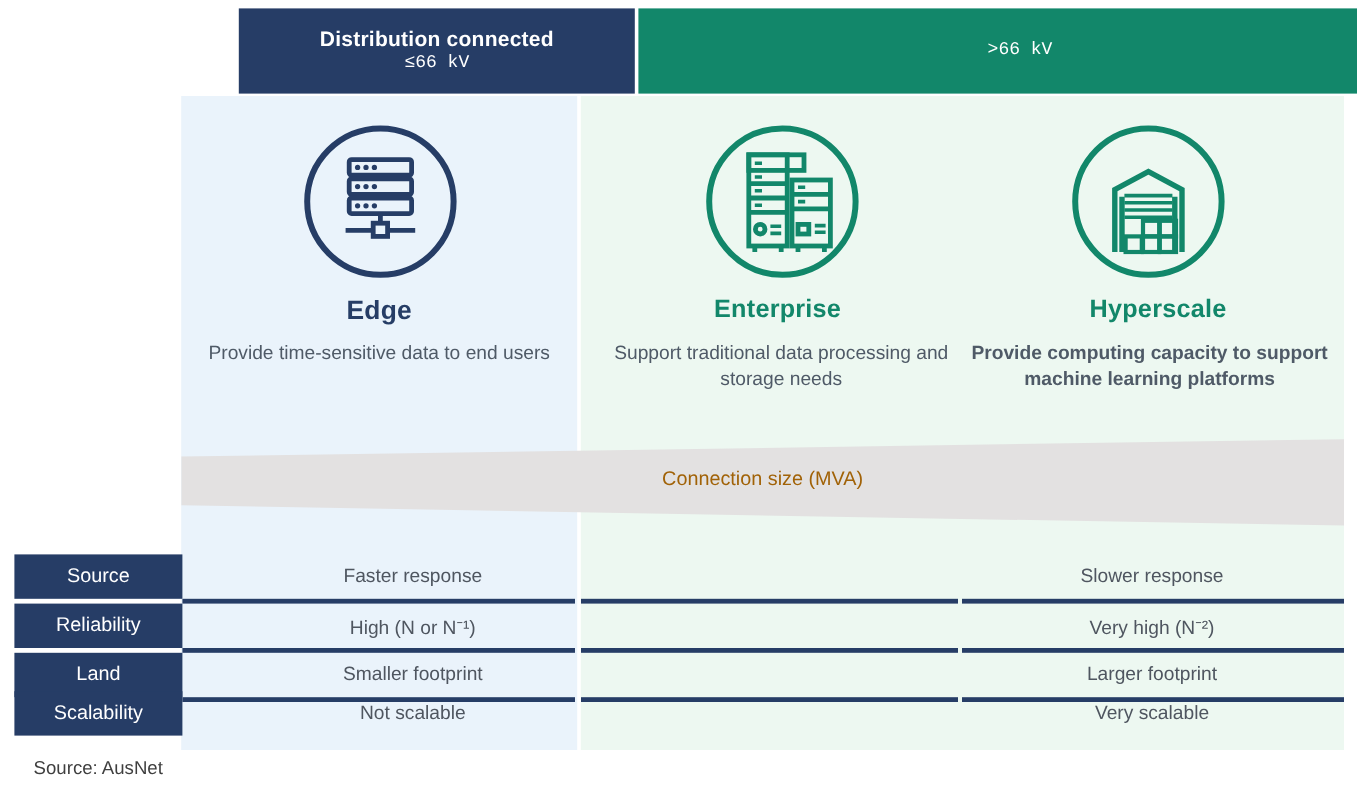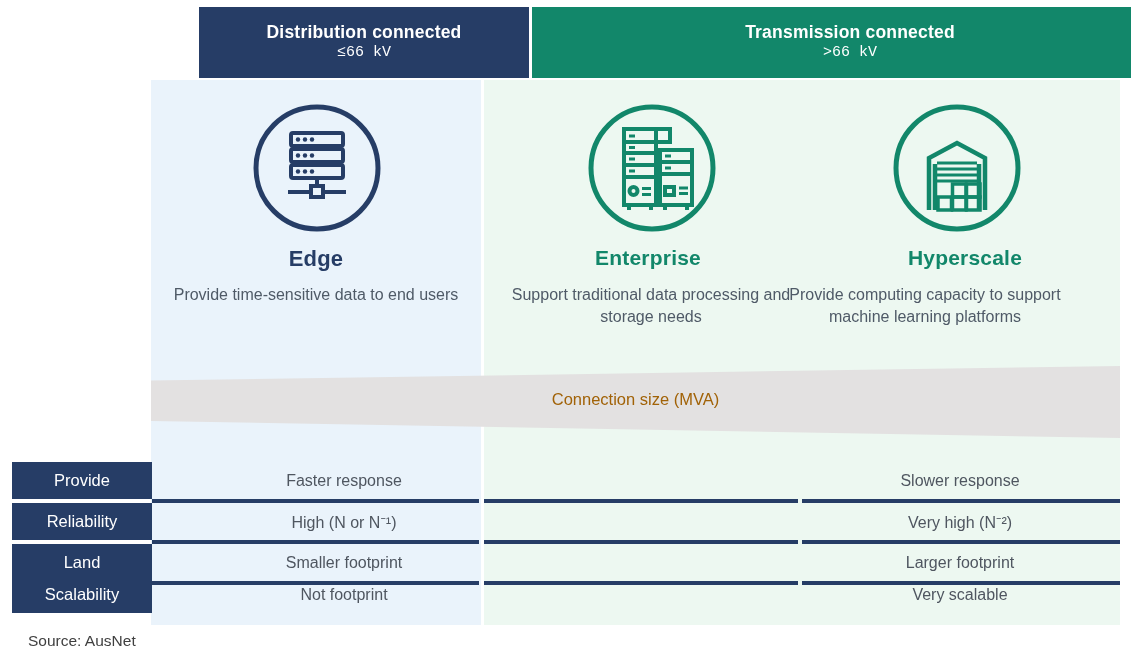--- a/index.html
+++ b/index.html
@@ -23,21 +23,21 @@
   .icon-wrap{width:132px;height:132px;top:102px;}
 
   
   .col-title{top:246px;text-align:center;font-weight:bold;font-size:21px;letter-spacing:.2px;}
   .title-edge{left:151px;width:330px;color:#263D66;font-size:22px;}
   .title-ent{left:483px;width:330px;color:#12876A;}
   .title-hyp{left:800px;width:330px;color:#12876A;}
   .col-desc{top:284px;text-align:center;font-size:16px;line-height:22px;color:#4F5A67;}
   .desc-edge{left:161px;width:310px;}
   .desc-ent{left:488px;width:326px;}
-  .desc-hyp{left:772px;width:306px;}
+  .desc-hyp{left:805px;width:306px;font-weight:bold;}
 
   
   .wedge-svg{left:151px;top:362px;width:969px;height:78px;}
   .wedge-label{left:151px;top:390px;width:969px;text-align:center;
                font-size:16.5px;color:#a16207;}
 
   
   .row{left:0;width:1131px;height:37px;}
   .row-label{position:absolute;left:12px;top:0;width:140px;height:37px;background:#263D66;
              color:#ffffff;font-size:16.5px;display:flex;align-items:center;justify-content:center;}
@@ -58,21 +58,20 @@
 <div class="canvas">
 
   <div class="abs colbg-left"></div>
   <div class="abs colbg-right"></div>
 
   <div class="abs hdr hdr-dist">
     <div class="hdr-title">Distribution connected</div>
     <div class="hdr-sub">≤66 kV</div>
   </div>
   <div class="abs hdr hdr-trans">
-    <div class="hdr-title">Transmission connected</div>
     <div class="hdr-sub">&gt;66 kV</div>
   </div>
 
   <div class="abs icon-wrap" style="left:251px;">
     <svg width="132" height="132" viewBox="0 0 132 132">
       <circle cx="66" cy="66" r="61" fill="none" stroke="#263D66" stroke-width="5"></circle>
       <g stroke="#263D66" stroke-width="4" fill="none">
         <rect x="40" y="31" width="52" height="13" rx="2"></rect>
         <rect x="40" y="47" width="52" height="13" rx="2"></rect>
         <rect x="40" y="63" width="52" height="13" rx="2"></rect>
@@ -159,21 +158,21 @@
   <div class="abs col-title title-hyp">Hyperscale</div>
   <div class="abs col-desc desc-ent">Support traditional data processing and storage needs</div>
   <div class="abs col-desc desc-hyp">Provide computing capacity to support machine learning platforms</div>
 
   <svg class="abs wedge-svg" width="969" height="78" viewBox="0 0 969 78" preserveAspectRatio="none">
     <polygon points="0,18.5 969,4 969,76 0,59" fill="#E3E1E1"></polygon>
   </svg>
   <div class="abs wedge-label">Connection size (MVA)</div>
 
   <div class="abs row" style="top:462px;">
-    <div class="row-label">Provide</div>
+    <div class="row-label">Source</div>
     <div class="row-val row-val-left">Faster response</div>
     <div class="row-val row-val-right">Slower response</div>
   </div>
   <div class="abs sep" style="top:499px;"></div>
 
   <div class="abs row" style="top:503px;">
     <div class="row-label">Reliability</div>
     <div class="row-val row-val-left">High (N or N⁻¹)</div>
     <div class="row-val row-val-right">Very high (N⁻²)</div>
   </div>
@@ -181,19 +180,19 @@
 
   <div class="abs row" style="top:544px;">
     <div class="row-label">Land</div>
     <div class="row-val row-val-left">Smaller footprint</div>
     <div class="row-val row-val-right">Larger footprint</div>
   </div>
   <div class="abs sep" style="top:581px;"></div>
 
   <div class="abs row" style="top:576px;">
     <div class="row-label">Scalability</div>
-    <div class="row-val row-val-left">Not footprint</div>
+    <div class="row-val row-val-left">Not scalable</div>
     <div class="row-val row-val-right">Very scalable</div>
   </div>
 
   <div class="abs source">Source: AusNet</div>
 
 </div>
 
 </body></html>

